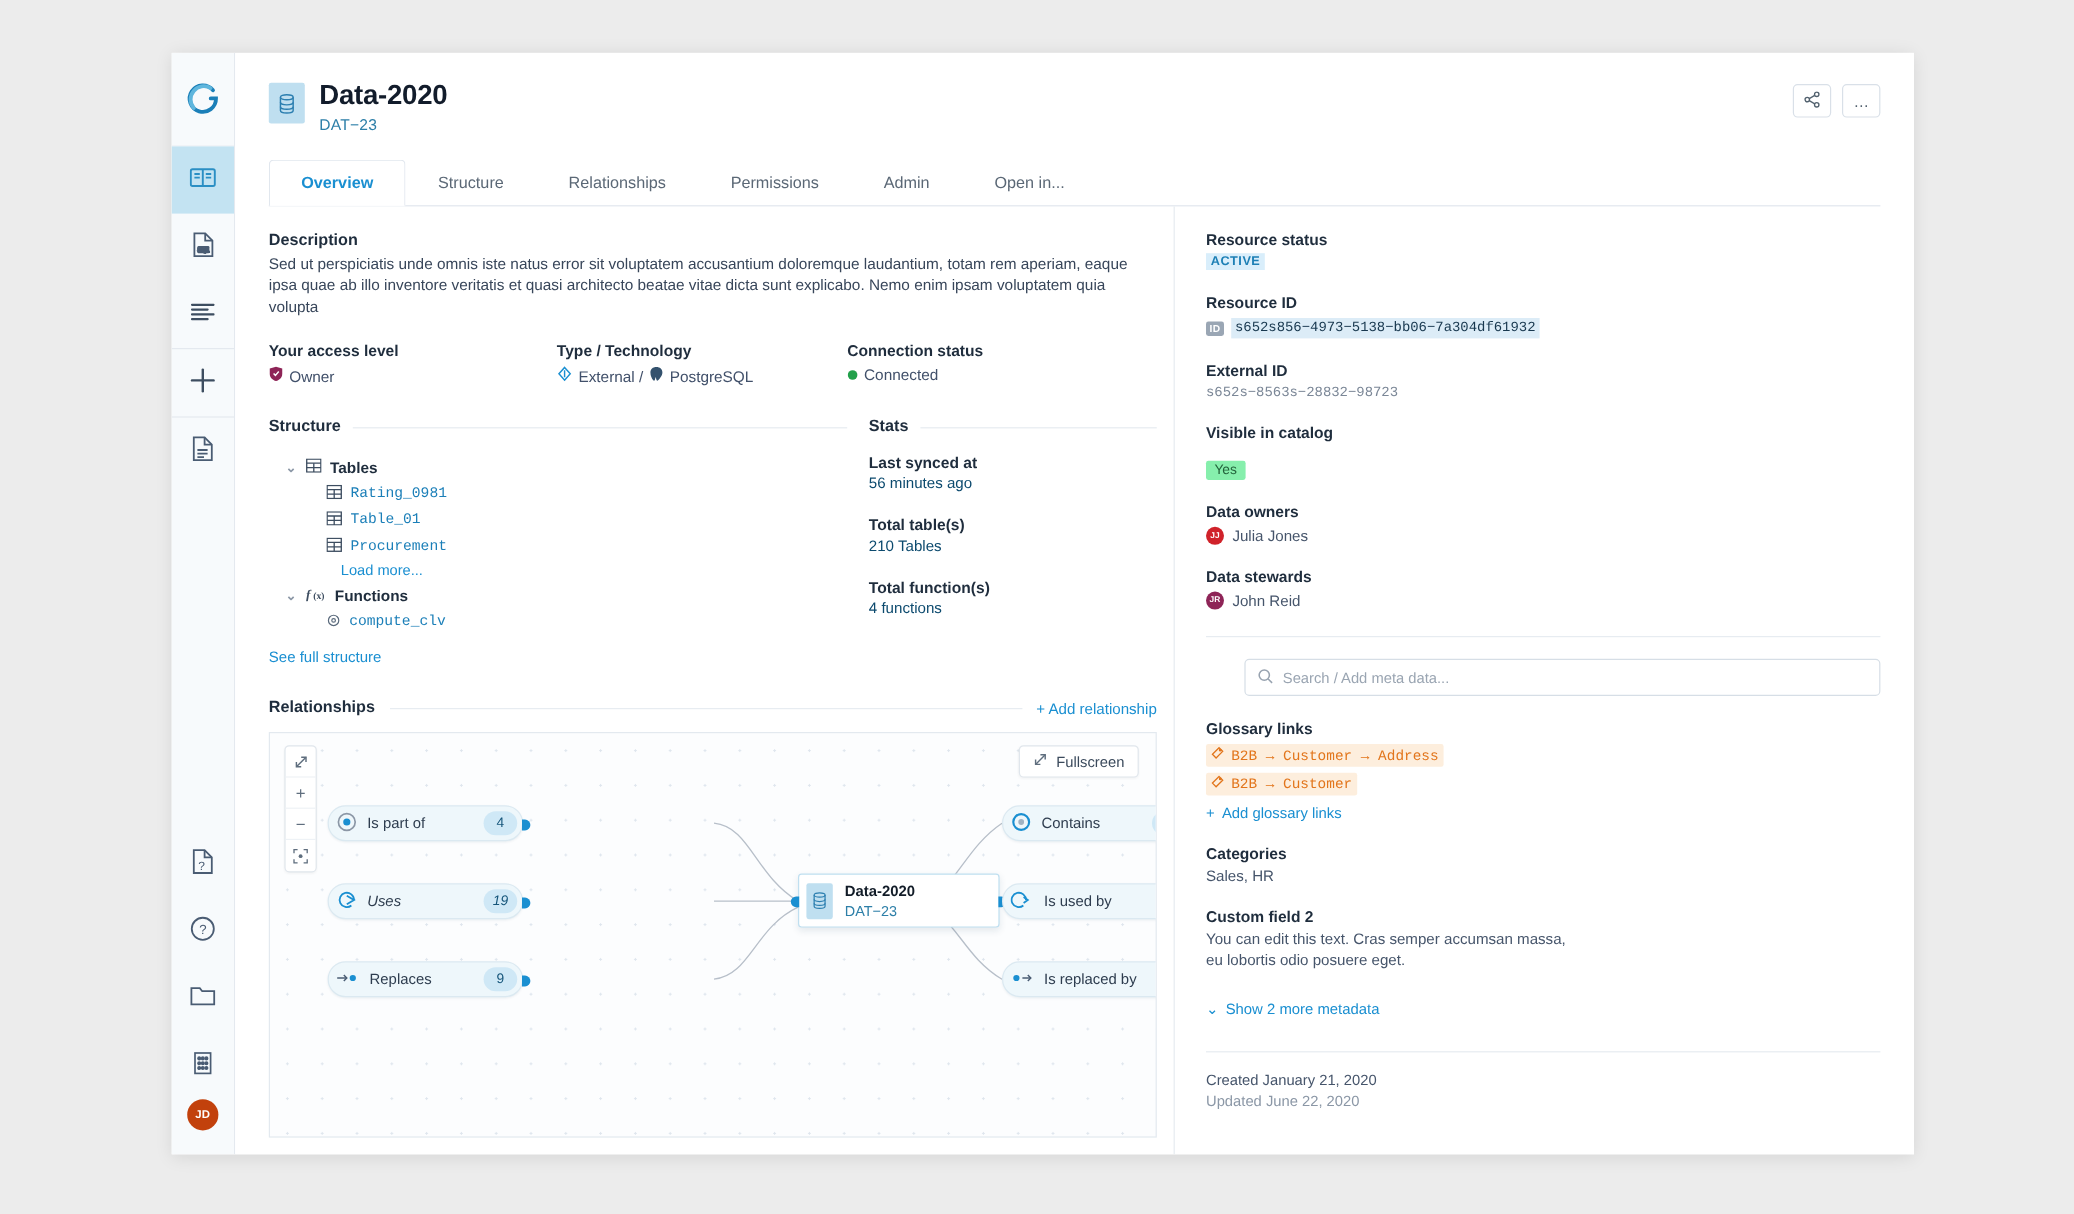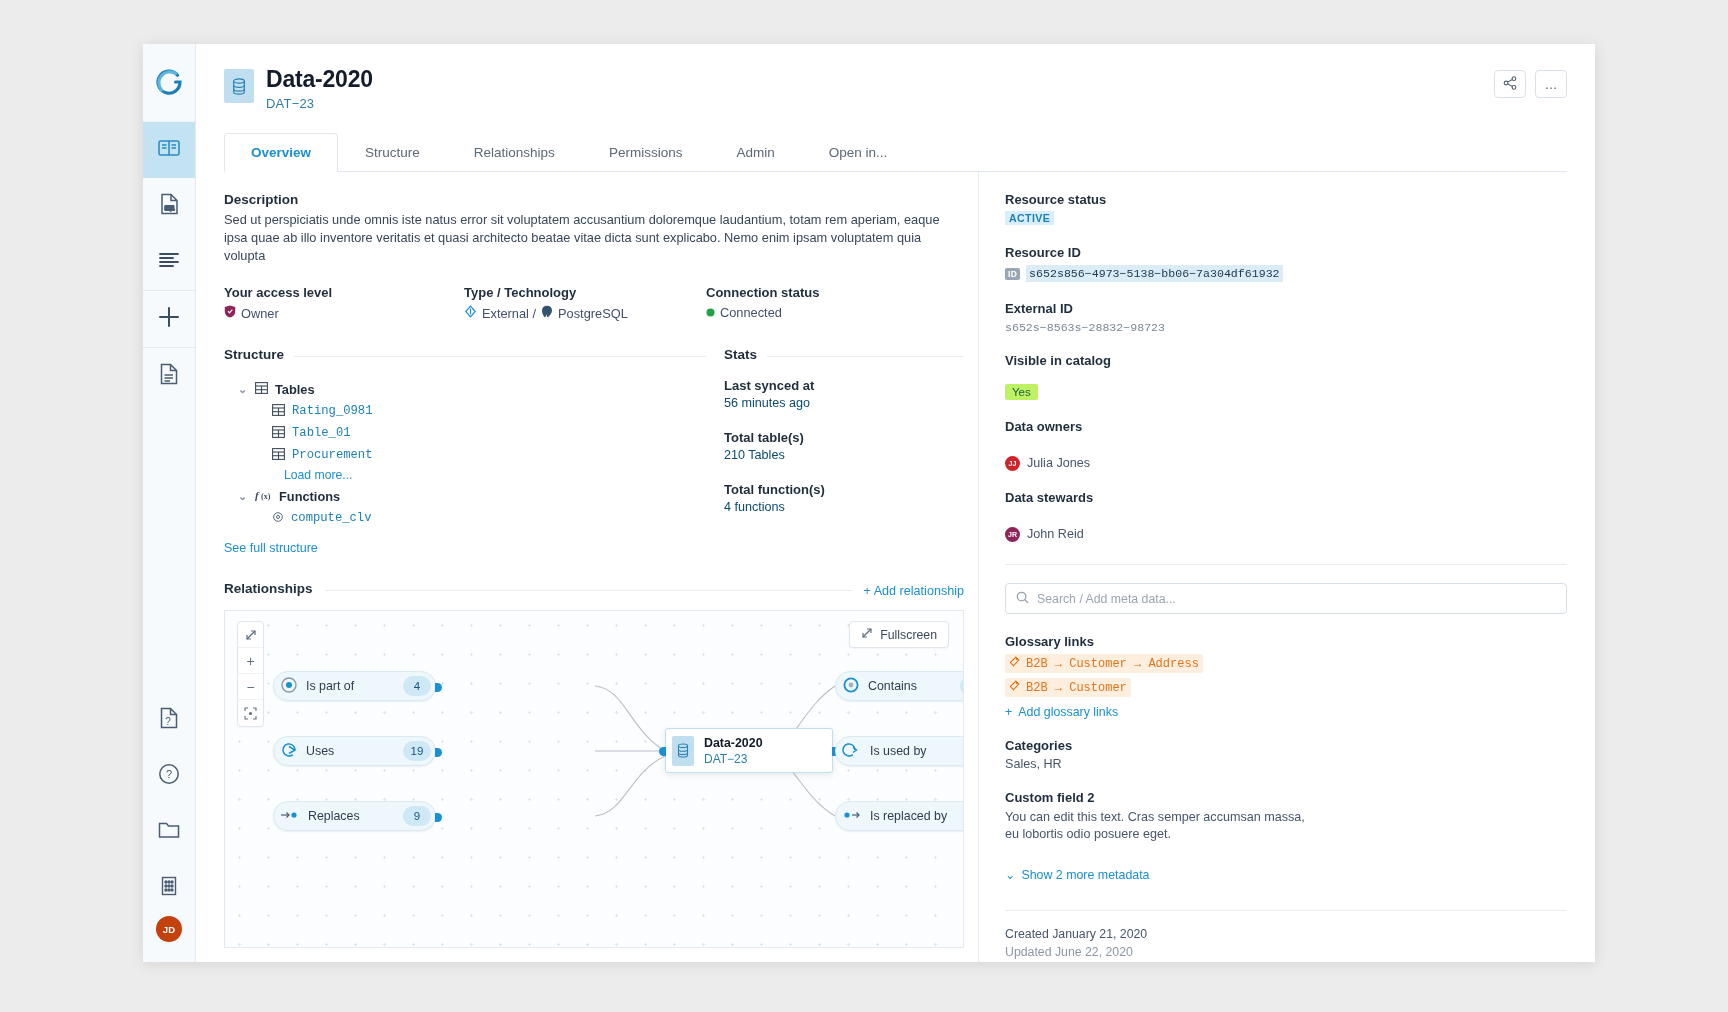--- a/index.html
+++ b/index.html
@@ -293,21 +293,21 @@
   .badge-active {
     display: inline-block;
     background: #d9eefb; color: #1c7fb5;
     font-size: 10.6px; font-weight: bold;
     letter-spacing: .4px;
     padding: 1px 4px;
     margin-top: 4px;
   }
   .badge-yes {
     display: inline-block;
-    background: #bef264; color: #22623a;
+    background: #86efac; color: #22623a;
     font-size: 11.5px;
     padding: 2px 7px;
     margin-top: 16px;
     border-radius: 2px;
   }
   .id-row {
     display: flex; align-items: center; gap: 6px;
     margin-top: 5px;
   }
   .id-chip {
@@ -319,38 +319,39 @@
   .id-val {
     background: #dcecf7; color: #18384f;
     font-family: "Liberation Mono", monospace;
     font-size: 11.6px;
     padding: 2px 3px;
   }
   .ext-id {
     font-family: "Liberation Mono", monospace;
     font-size: 11.6px; color: #7b8797; margin-top: 5px;
   }
-  .person { display: flex; align-items: flex-start; gap: 7px; margin-top: 22px; font-size: 12.6px; color: #46556b;}
+  .person { display: flex; align-items: center; gap: 7px; margin-top: 5px; font-size: 12.6px; color: #46556b;}
   .av { width: 15px; height: 15px; border-radius: 50%; display:flex;align-items:center;justify-content:center;
         font-size: 7px; color: #fff; font-weight: bold;}
   .av.red { background: #d0222a; }
   .av.plum { background: #8e2457; }
 
   .rp-rule { height: 1px; background: #e7ecf1; margin: 22px 0 18px; }
 
   .search-box {
     height: 31px;
     border: 1px solid #d6dee6;
     border-radius: 4px;
     display: flex; align-items: center;
     padding: 0 10px; gap: 8px;
     color: #98a3b0;
     font-size: 12.3px;
     margin-bottom: 20px;
     background: #fff;
+    margin-left: 32px;
   }
   .search-box input {
     border: none; outline: none; flex: 1 1 auto;
     font-size: 12.3px; font-family: "Liberation Sans", sans-serif;
     color: #3b4a5c; background: transparent;
   }
   .search-box input::placeholder { color: #9aa5b2; }
 
   .gloss {
     background: #fdeedd;
@@ -748,21 +749,21 @@
               <svg width="18" height="18" viewBox="0 0 18 18" fill="none">
                   <circle cx="9" cy="9" r="7" stroke="#8b97a6" stroke-width="1.4"></circle>
                   <circle cx="9" cy="9" r="3" fill="#1a8fd1"></circle>
                 </svg>
             </span>
             <span class="ntext">Is part of</span>
             <span class="cnt">4</span>
             <span class="port right"></span>
           </div>
 
-          <div class="node" style="left:48px; top:125px;">
+          <div class="node" style="left:48px; top:125px;font-style:italic;">
             <span>
               <svg width="18" height="18" viewBox="0 0 18 18" fill="none" stroke="#1a8fd1" stroke-width="1.5">
                   <path d="M15 9a6 6 0 1 0-2.2 4.6"></path>
                   <polyline points="9,5.5 15,9 9,12.5" fill="none"></polyline>
                 </svg>
             </span>
             <span class="ntext">Uses</span>
             <span class="cnt">19</span>
             <span class="port right"></span>
           </div>

